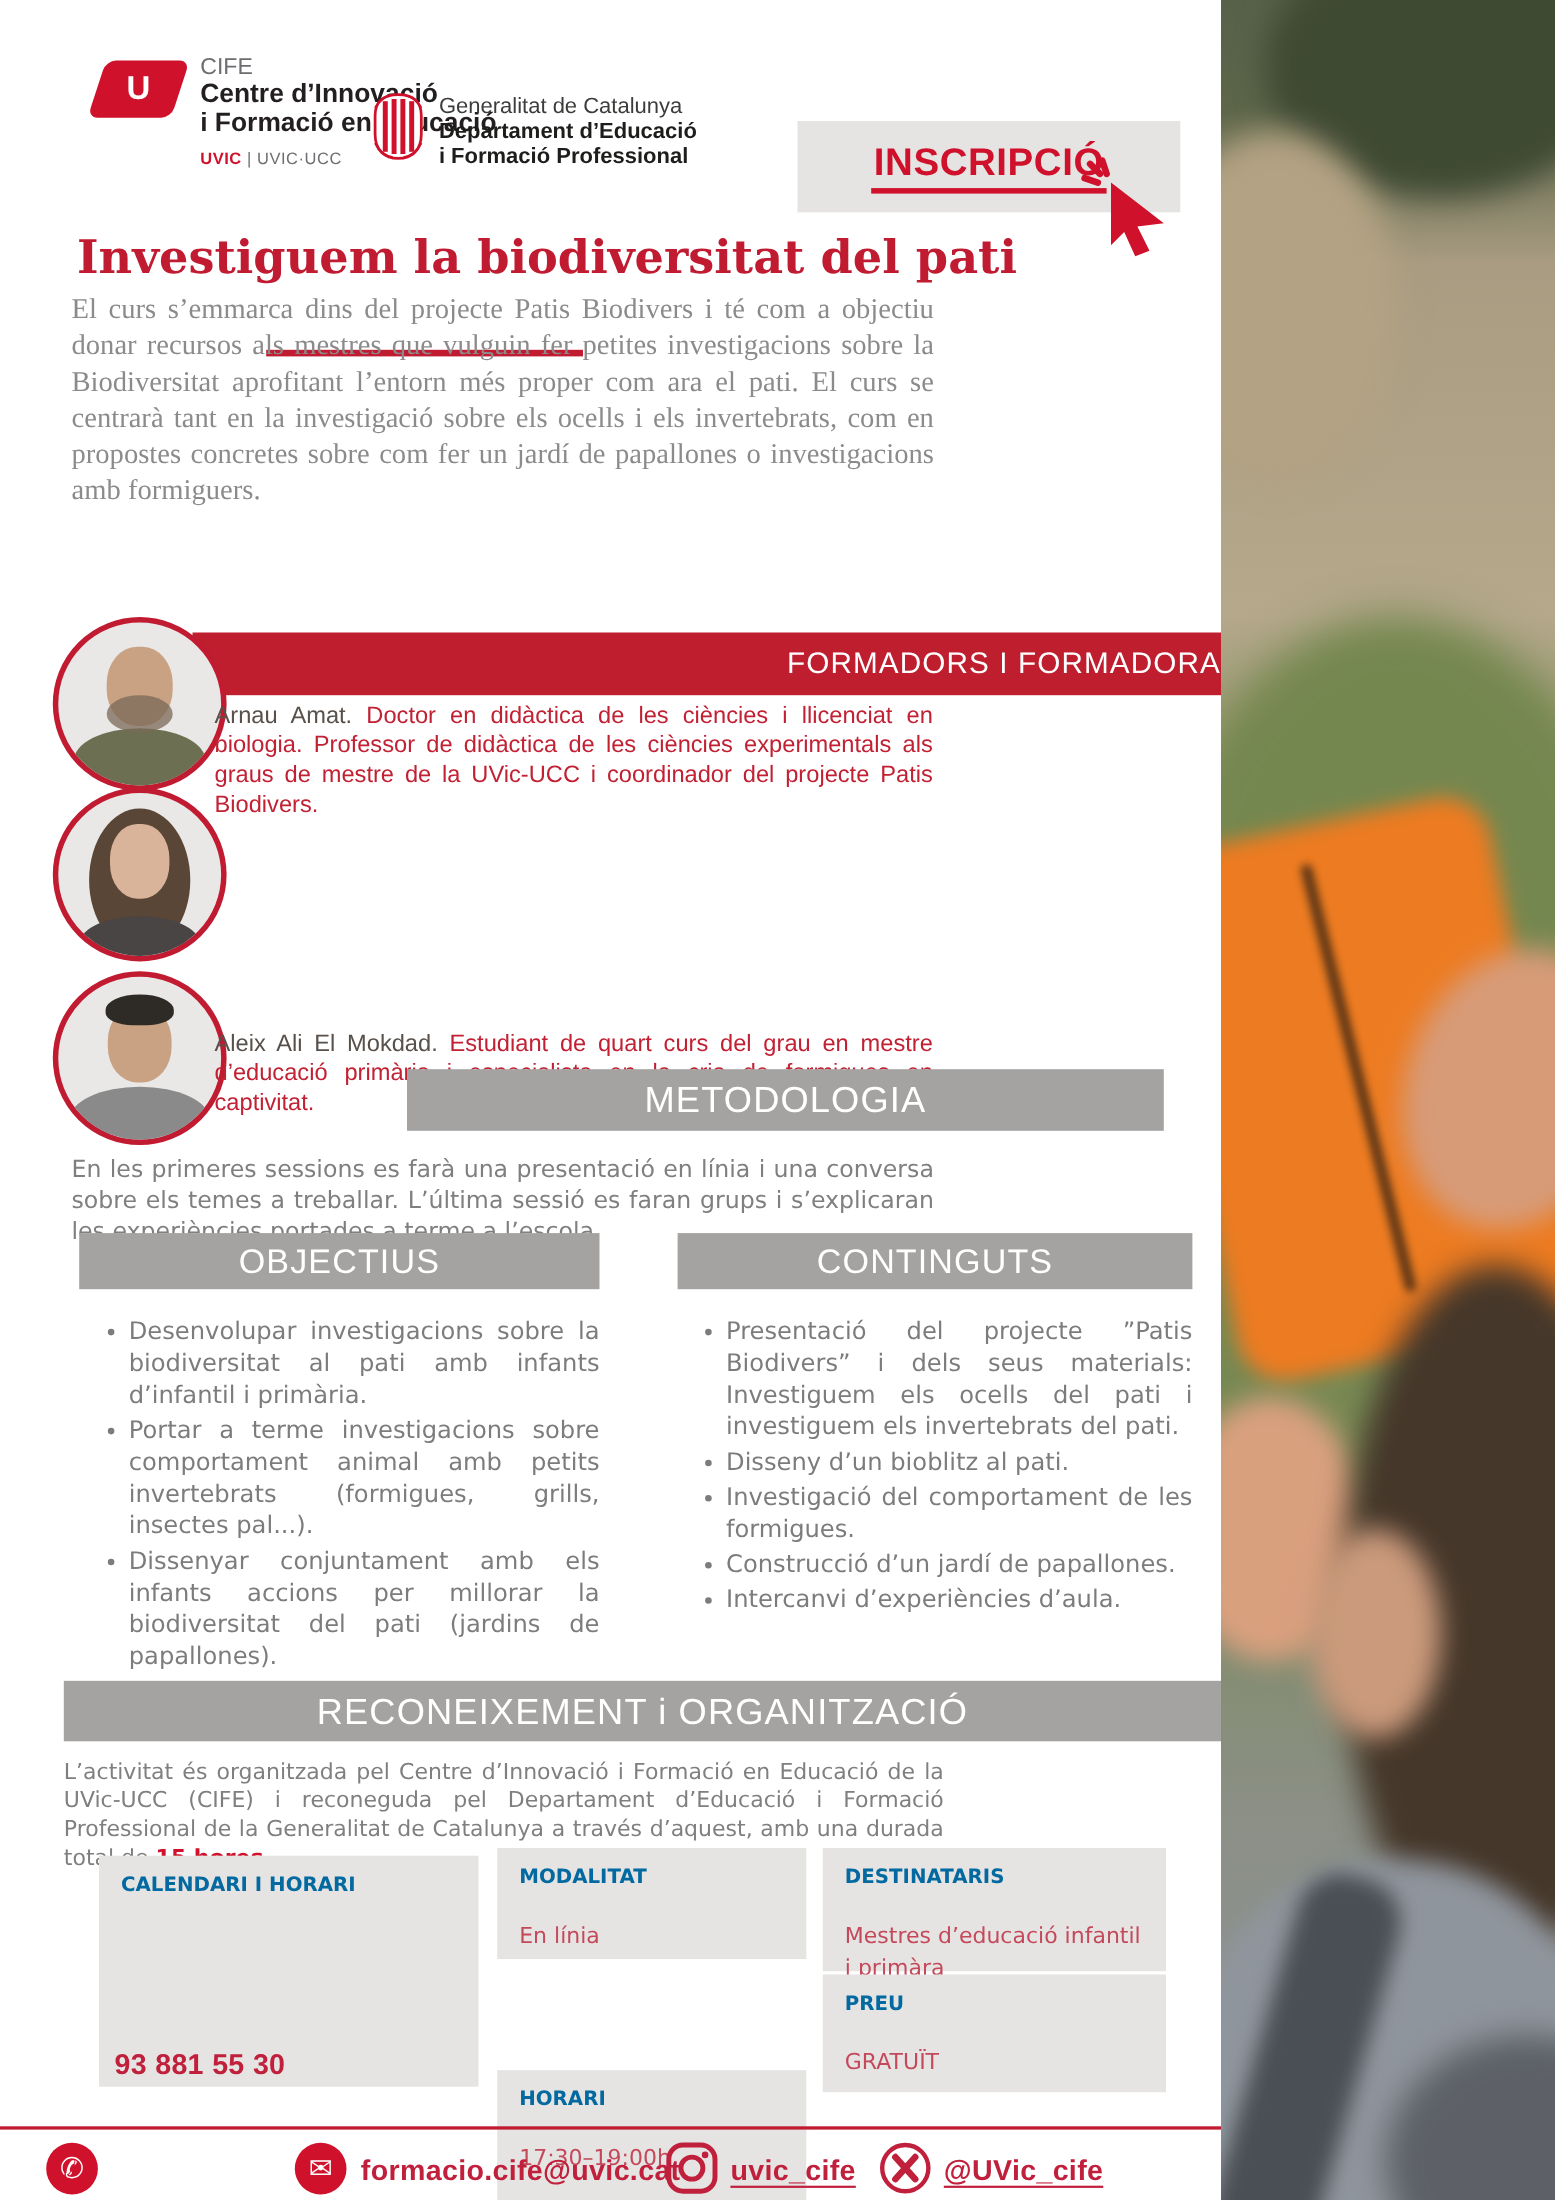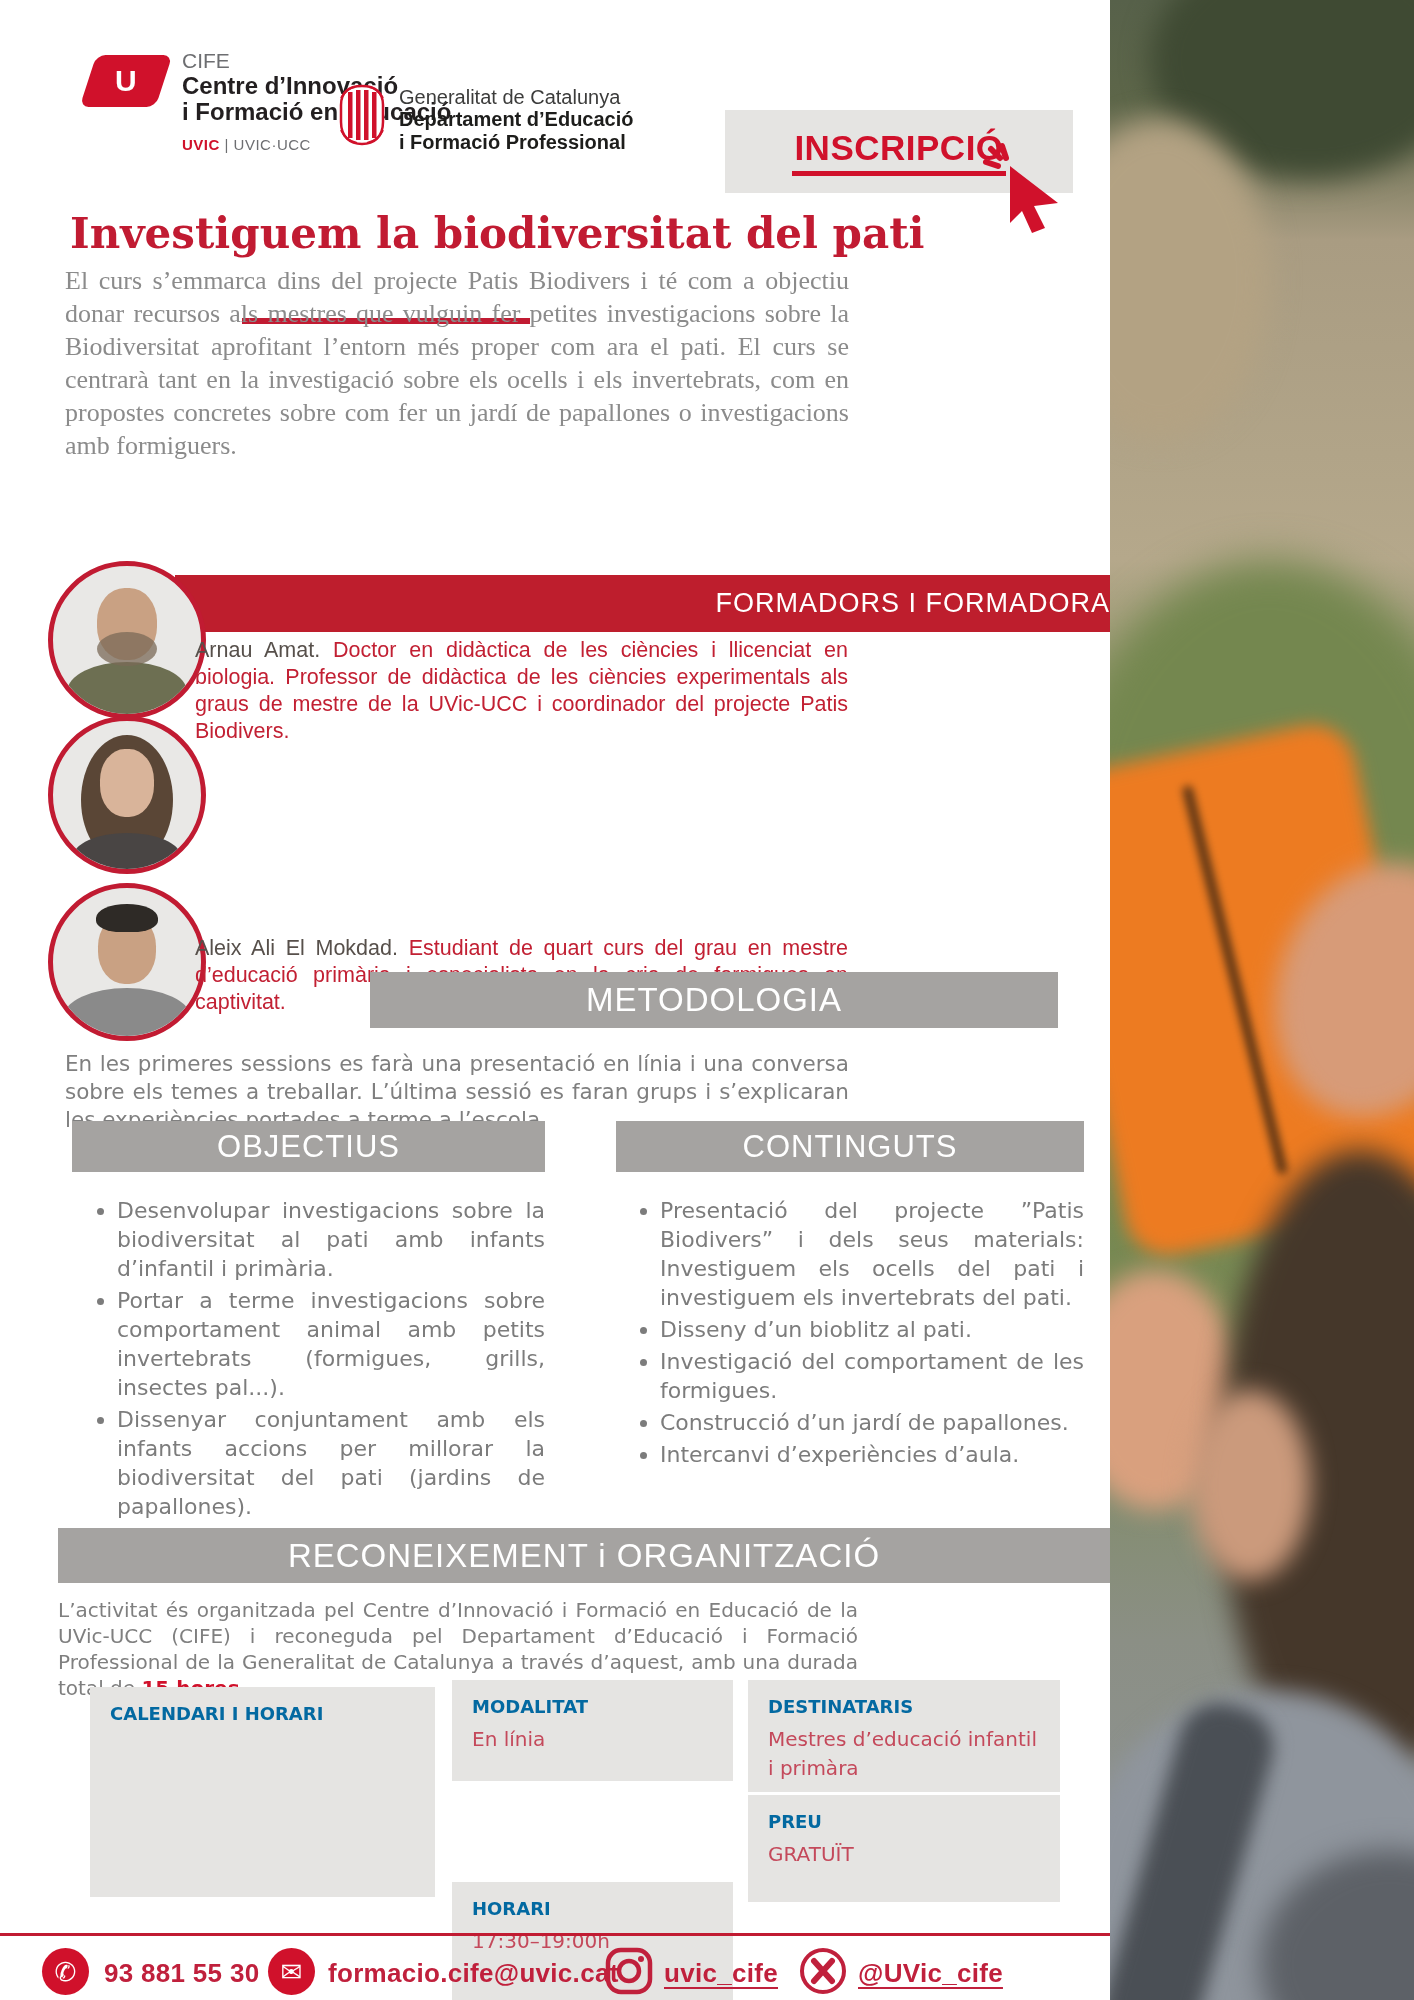--- a/index.html
+++ b/index.html
@@ -73,21 +73,21 @@
   .cont-list{ left:628px; top:1196px; width:456px; padding-left:32px;}
 
   
   .recon-text{ left:58px; top:1597px; width:800px; font-family:"DejaVu Sans", sans-serif;
     font-size:20px; line-height:1.3; color:#7f7f7f; text-align:justify;}
   .recon-text .hl{ color:#d0112b; font-weight:bold;}
 
   
   .info-box{ background:#e5e4e2; padding:16px 14px 12px 20px;}
   .info-box h3{ font-family:"DejaVu Sans", sans-serif; font-weight:bold; color:#0369a1; font-size:18px;}
-  .info-box .val{ font-family:"DejaVu Sans", sans-serif; color:#c4495b; font-size:20px; margin-top:8px; line-height:1.45;}
+  .info-box .val{ font-family:"DejaVu Sans", sans-serif; color:#c4495b; font-size:20px; margin-top:28px; line-height:1.45;}
   .calendari{ left:90px; top:1687px; width:345px; height:210px;}
   .calendari .dates{ margin:8px 0 0 18px; font-family:"DejaVu Sans", sans-serif;
     color:#c4495b; font-size:20px; line-height:1.45;}
   .modalitat{ left:452px; top:1680px; width:281px; height:101px;}
   .destinataris{ left:748px; top:1680px; width:312px; height:112px;}
   .horari{ left:452px; top:1882px; width:281px; height:126px;}
   .preu{ left:748px; top:1795px; width:312px; height:107px;}
 
   
   .footer-line{ left:0; top:1933px; width:1110px; height:3px; background:#c11b32;}
@@ -229,21 +229,21 @@
   <div class="abs info-box preu">
     <h3>PREU</h3>
     <div class="val">GRATUÏT</div>
   </div>
 
   <div class="abs footer-line"></div>
 
   <div class="abs round-icon" style="left:42px; top:1948px;">
     <span>✆</span>
   </div>
-  <div class="abs footer-text" style="left:104px; top:1958px;">93 881 55 30</div>
+  <div class="abs footer-text" style="left:104px; top:1861px;">93 881 55 30</div>
 
   <div class="abs round-icon" style="left:268px; top:1948px;">
     <span>✉</span>
   </div>
   <div class="abs footer-text" style="left:328px; top:1958px;">formacio.cife@uvic.cat</div>
 
   <svg class="abs" style="left:604px; top:1946px;" width="50" height="50" viewBox="0 0 50 50">
     <rect x="4" y="4" width="42" height="42" rx="13" fill="none" stroke="#c0203c" stroke-width="4.5"></rect>
     <circle cx="25" cy="25" r="10" fill="none" stroke="#c0203c" stroke-width="4.5"></circle>
     <circle cx="37" cy="13" r="3" fill="#c0203c"></circle>

